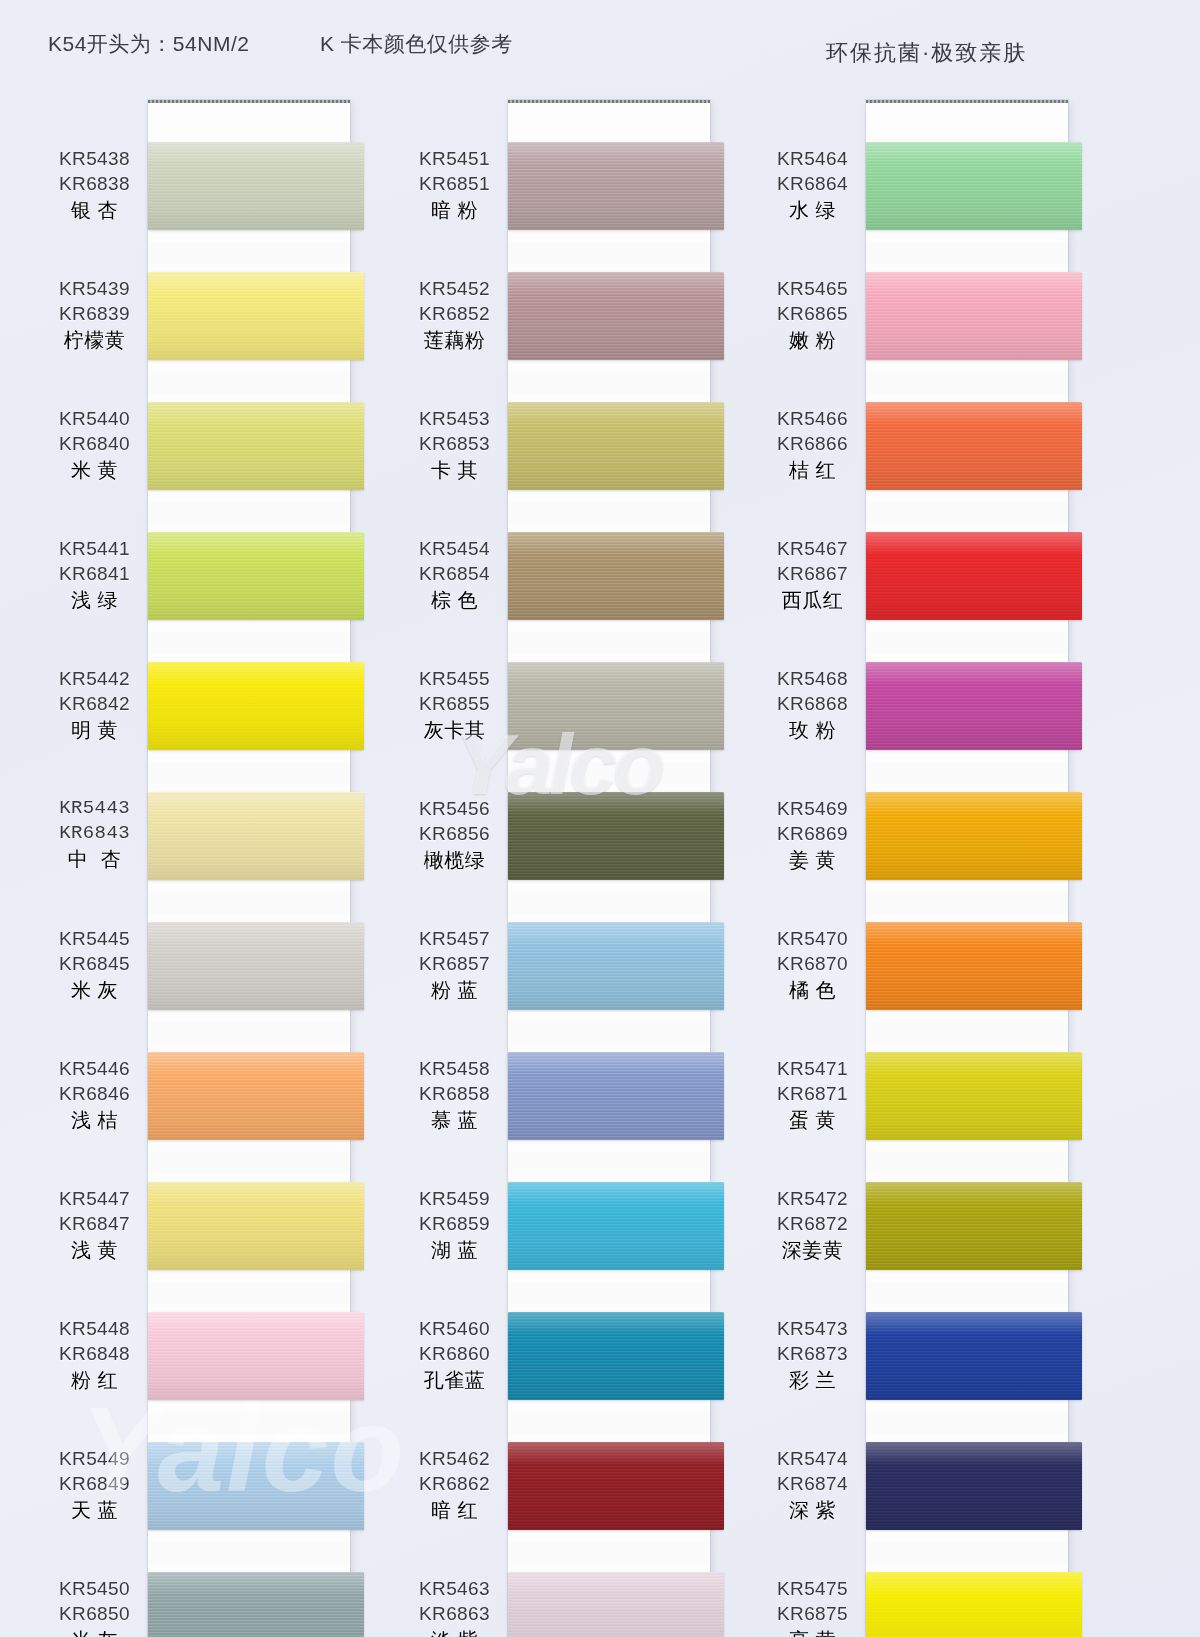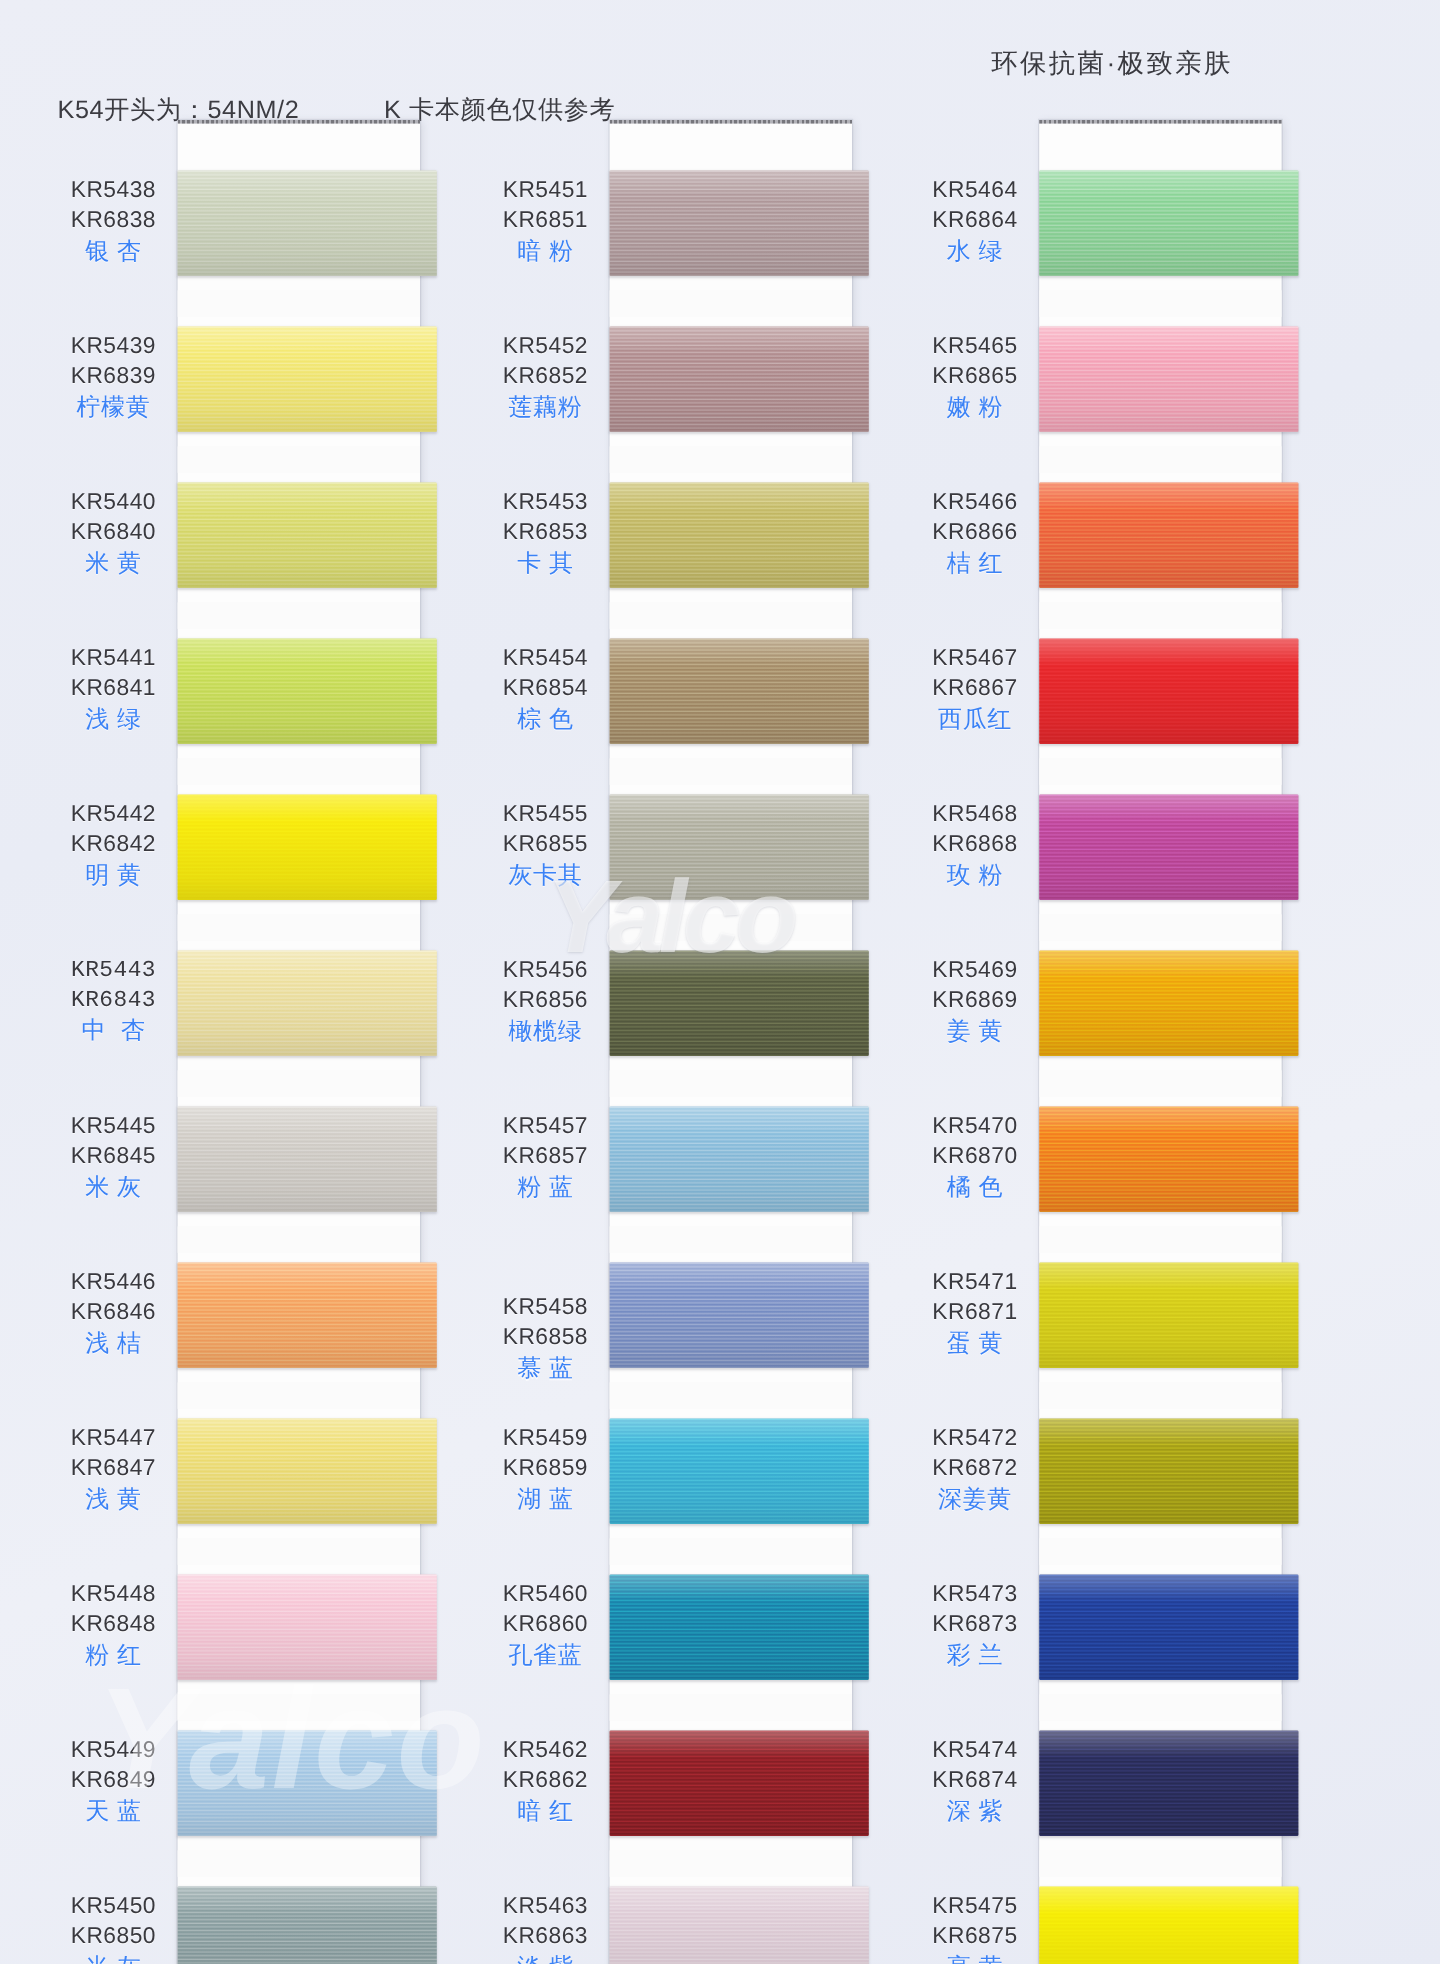--- a/index.html
+++ b/index.html
@@ -8,21 +8,21 @@
     background:linear-gradient(160deg,#eceef6 0%,#e9ecf5 35%,#eef0f7 65%,#e7eaf4 100%);
     font-family:"Liberation Sans","DejaVu Sans",sans-serif;
     position:relative;overflow:hidden;
   }
   .page{position:relative;width:1200px;height:1637px;}
 
   
   .header{position:absolute;top:0;left:0;width:1200px;height:98px;}
   .hdr-left{position:absolute;left:48px;top:28px;line-height:31px;}
   .hdr-left .row{white-space:pre;display:block;font-size:21px;color:#3c3c42;letter-spacing:.5px;}
-  .hdr-left .row .seg1{display:inline-block;width:272px;margin-top:48px;}
+  .hdr-left .row .seg1{display:inline-block;width:272px;}
   .hdr-right{position:absolute;left:826px;top:38px;font-size:22px;color:#3a3a40;letter-spacing:2px;}
 
   
   .col{position:absolute;top:100px;}
   .col-0{left:148px;}
   .col-1{left:508px;}
   .col-2{left:866px;}
 
   .card{
     position:relative;width:202px;
@@ -62,21 +62,21 @@
   .labels{position:absolute;top:100px;}
   .labels-0{left:0px;width:148px;}
   .labels-1{left:360px;width:148px;}
   .labels-2{left:718px;width:148px;}
   .lbl{
     position:absolute;right:18px;text-align:center;
     color:#3b3b41;
     text-shadow:0 1px 0 rgba(255,255,255,.75);
   }
   .lbl .code{display:block;font-size:19px;line-height:25px;letter-spacing:.4px;color:#39393f;}
-  .lbl .name{display:block;font-size:20px;line-height:29px;letter-spacing:.5px;color:#3b82f6;}
+  .lbl .name{display:block;font-size:20px;line-height:29px;letter-spacing:.5px;color:#000000;}
 
   
   .watermark{
     position:absolute;left:455px;top:715px;width:320px;height:120px;
     font-size:86px;font-weight:bold;font-style:italic;
     color:rgba(255,255,255,.55);
     letter-spacing:-4px;
     text-shadow:0 1px 2px rgba(120,125,145,.25);
     pointer-events:none;user-select:none;
   }
@@ -461,21 +461,21 @@
       <div class="lbl" style="top: 696px;">
         <span class="code">KR5456</span>
         <span class="code">KR6856</span>
         <span class="name">橄榄绿</span>
       </div>
       <div class="lbl" style="top: 826px;">
         <span class="code">KR5457</span>
         <span class="code">KR6857</span>
         <span class="name">粉  蓝</span>
       </div>
-      <div class="lbl" style="top: 956px; margin-top: 21px;">
+      <div class="lbl" style="top: 956px;">
         <span class="code">KR5458</span>
         <span class="code">KR6858</span>
         <span class="name">慕  蓝</span>
       </div>
       <div class="lbl" style="top: 1086px;">
         <span class="code">KR5459</span>
         <span class="code">KR6859</span>
         <span class="name">湖  蓝</span>
       </div>
       <div class="lbl" style="top: 1216px;">

